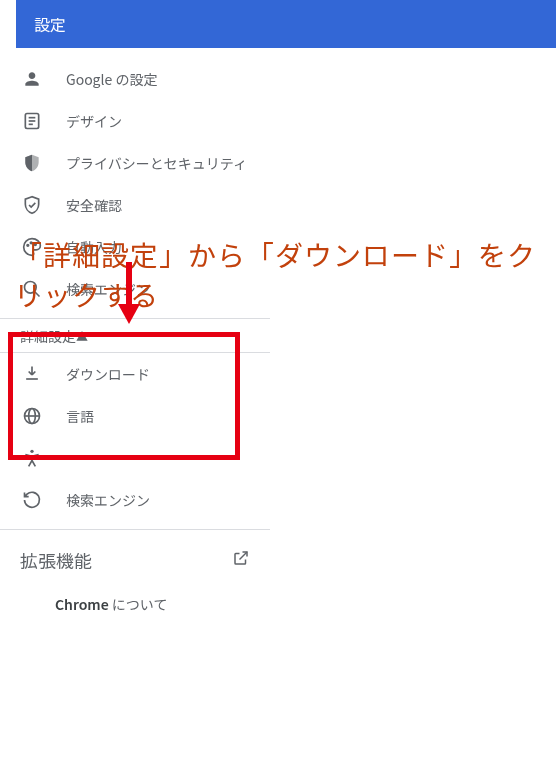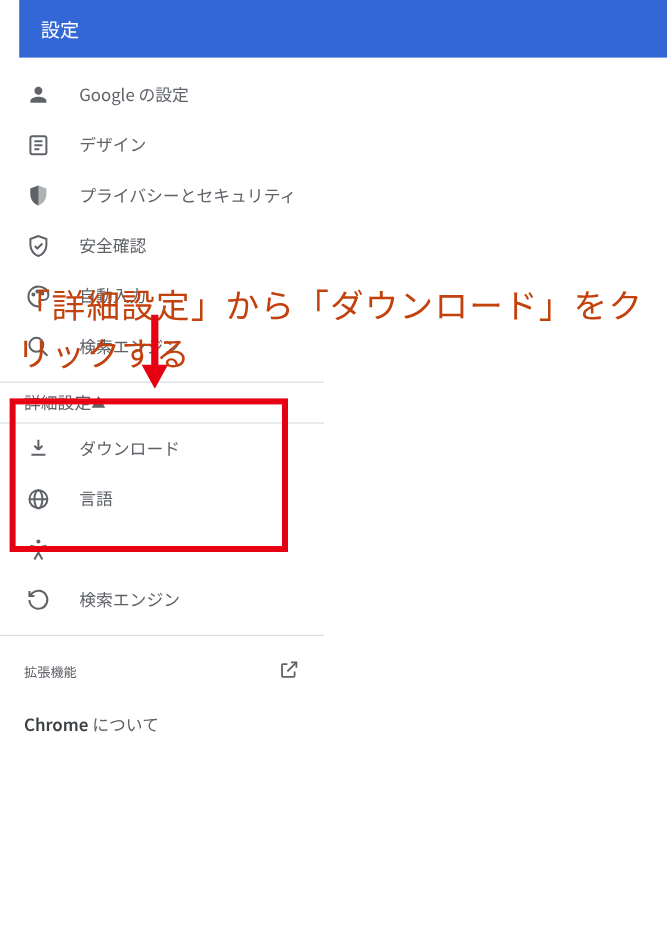--- a/index.html
+++ b/index.html
@@ -70,28 +70,29 @@
     }
     .ext-row {
       display: flex;
       align-items: center;
       justify-content: space-between;
       height: 44px;
       padding: 0 20px;
       cursor: pointer;
     }
     .ext-row .label {
-      font-size: 11px;
+      font-size: 18px;
       color: #5f6368;
     }
     .about-row {
       padding: 12px 20px;
       font-size: 14px;
       color: #5f6368;
       cursor: pointer;
+      margin-left: 35px;
     }
     .about-row .bold { font-weight: 600; color: #3c4043; }
     .annotation {
       position: absolute;
       left: 14px;
       top: 234px;
       color: #c2410c;
       font-weight: 400;
       font-size: 28px;
       letter-spacing: 1px;

